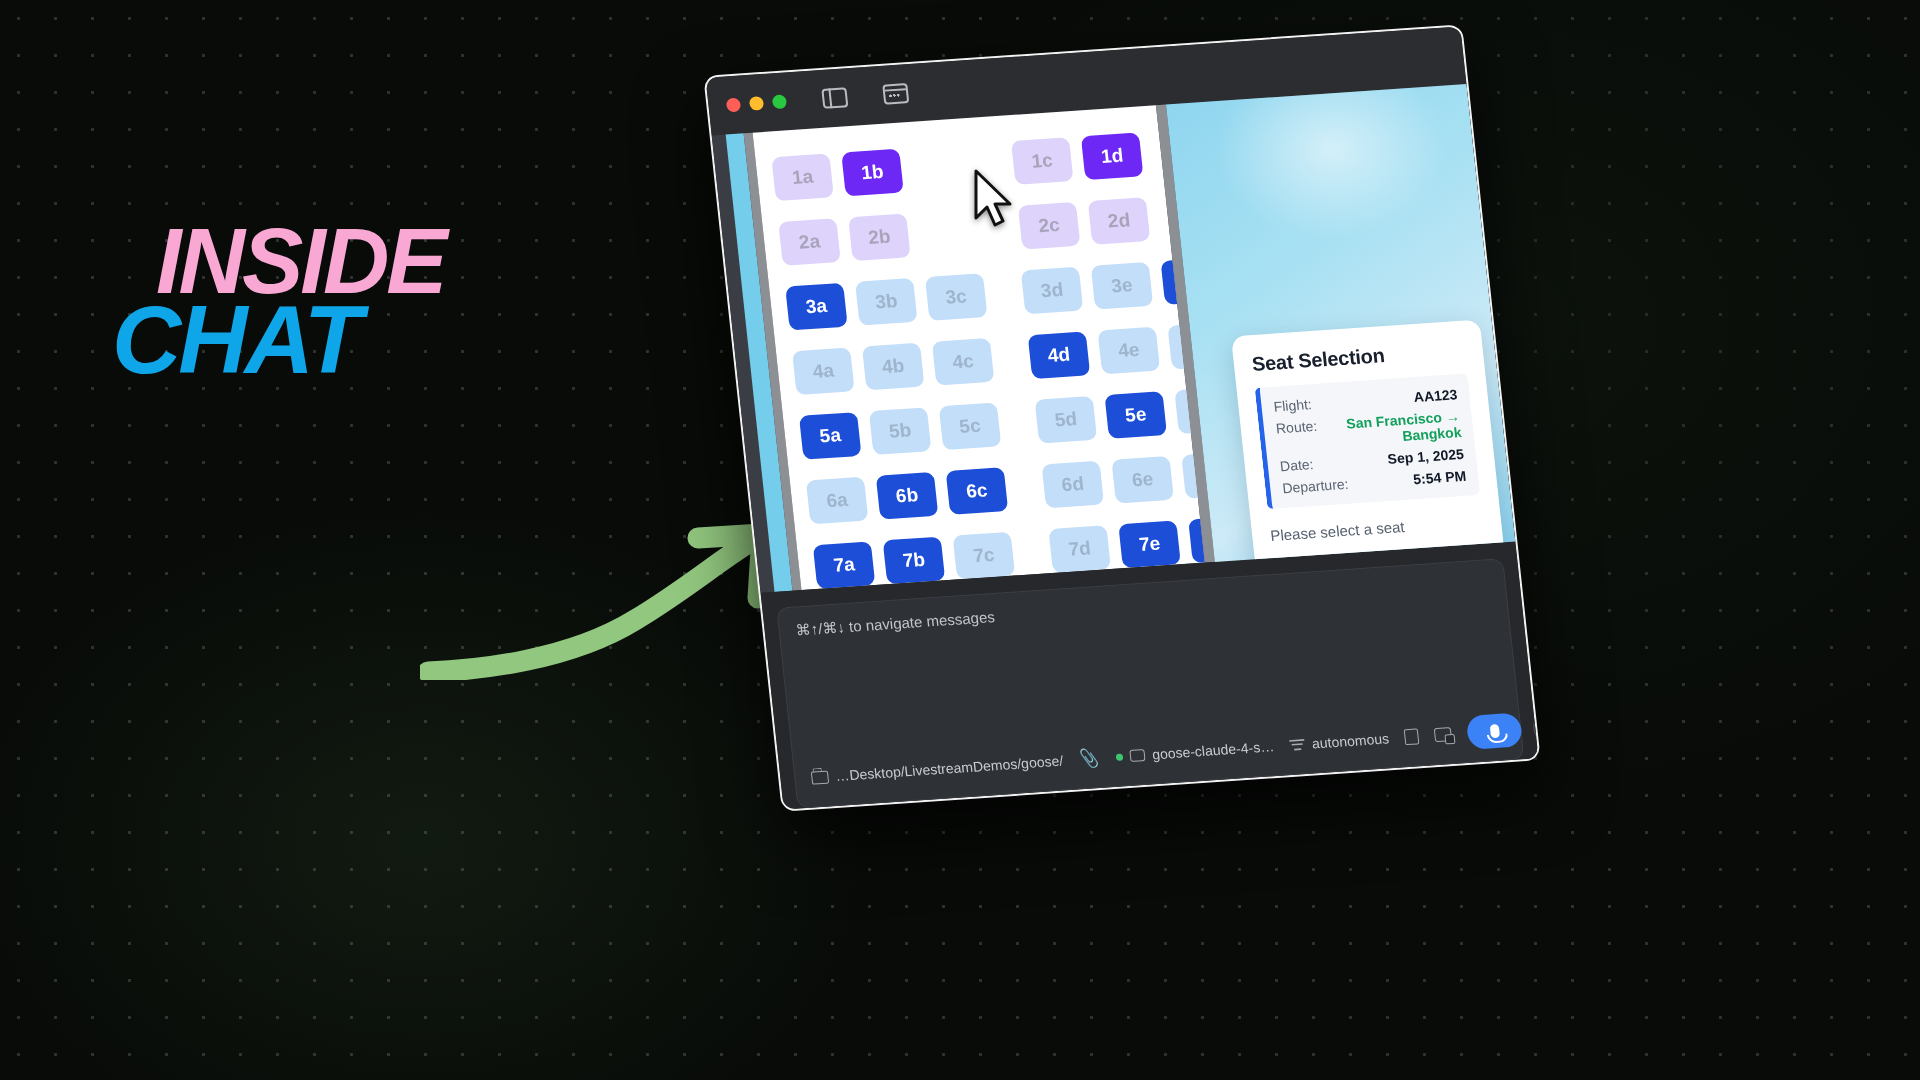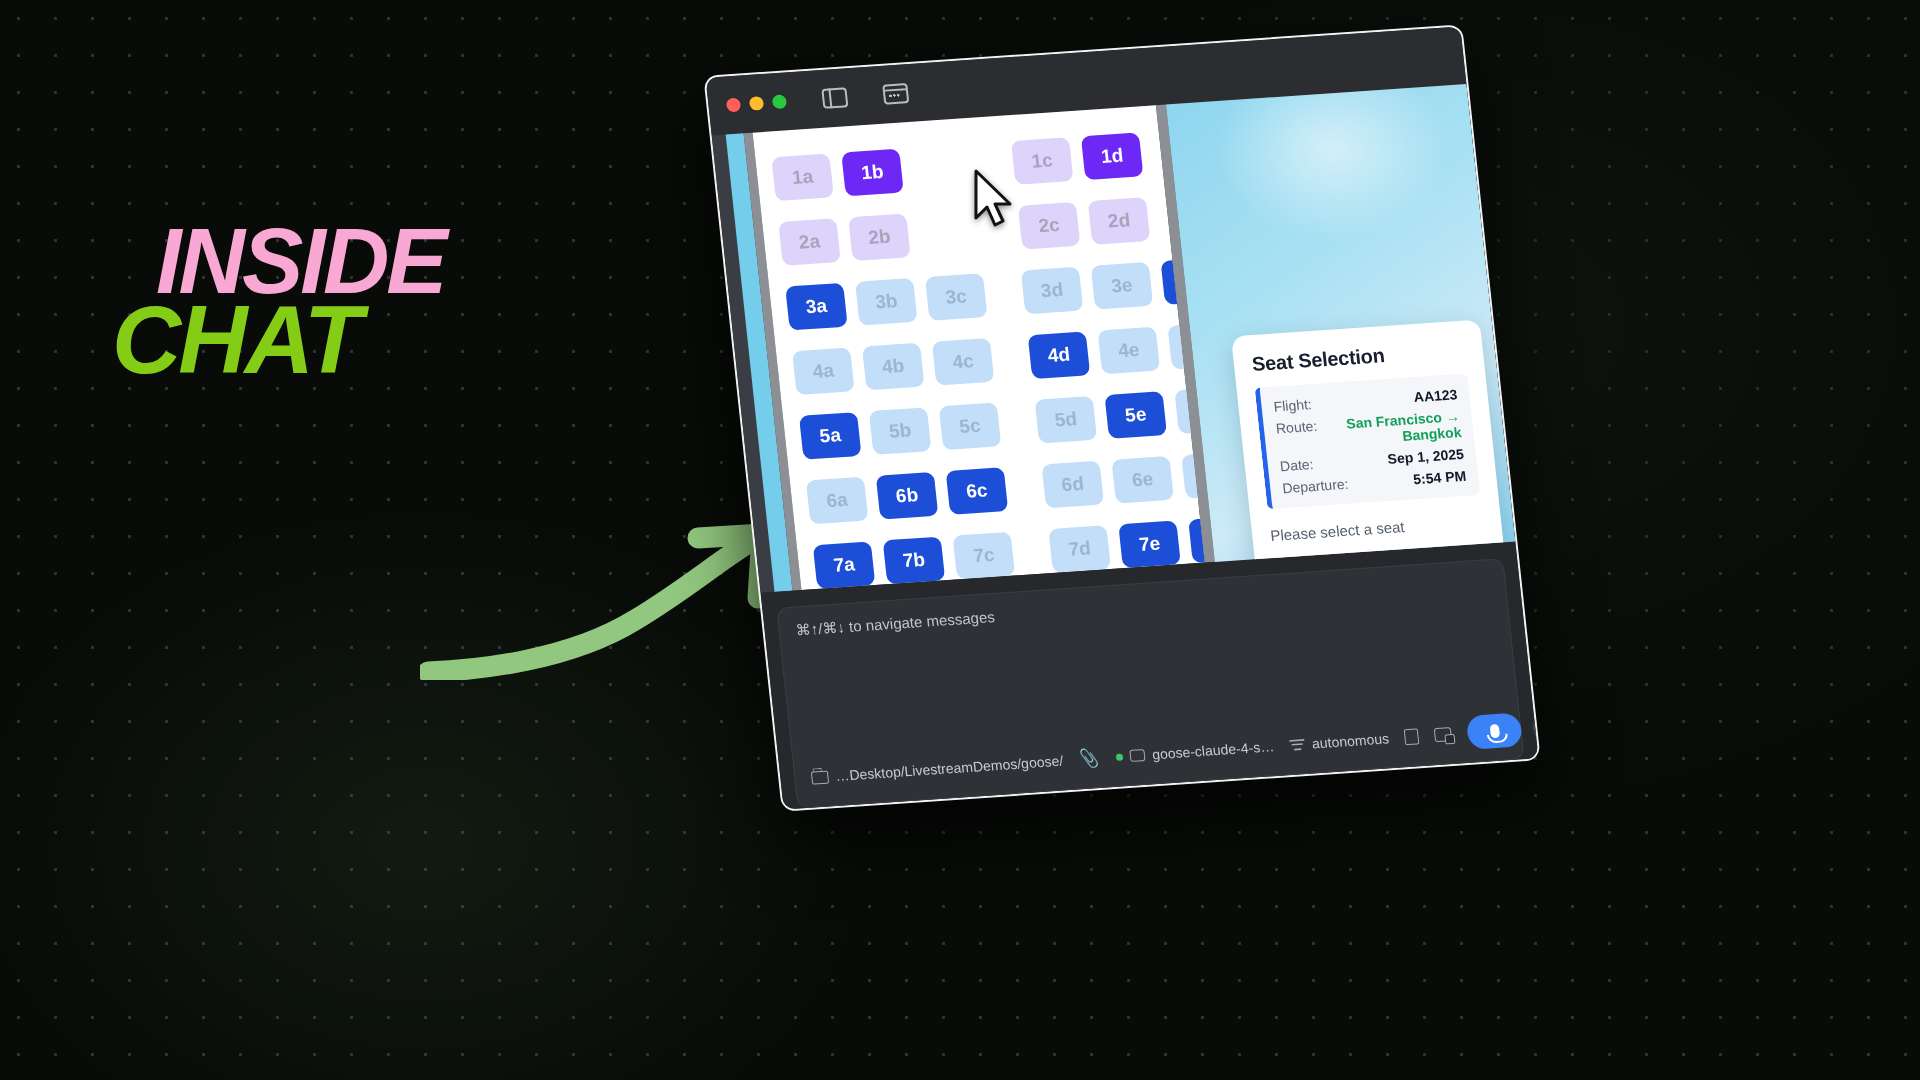--- a/index.html
+++ b/index.html
@@ -35,21 +35,21 @@
     display:block;
     font-weight:bold;
     font-style:italic;
     font-family:"Liberation Sans", sans-serif;
     text-transform:uppercase;
     white-space:nowrap;
   }
   .hl-1{ font-size:88px; color:#ffffff; letter-spacing:-2px; margin-bottom:4px;}
   .hl-2{ font-size:112px; color:#92c77f; letter-spacing:-2px; margin-left:4px; margin-bottom:-6px;}
   .hl-3{ font-size:92px; color:#f9a8d4; letter-spacing:-3px; margin-bottom:-2px;margin-left:48px;}
-  .hl-4{ font-size:96px; color:#84cc16; letter-spacing:-3px; margin-left:4px;}
+  .hl-4{ font-size:96px; color:#0ea5e9; letter-spacing:-3px; margin-left:4px;}
 
   
   #arrow{ position:absolute; left:420px; top:520px; width:400px; height:160px; }
 
   
   #window-wrap{
     position:absolute;
     left:742px; top:48px;
     width:760px; height:740px;
     transform:rotate(-6.1deg) skewY(2.2deg);

